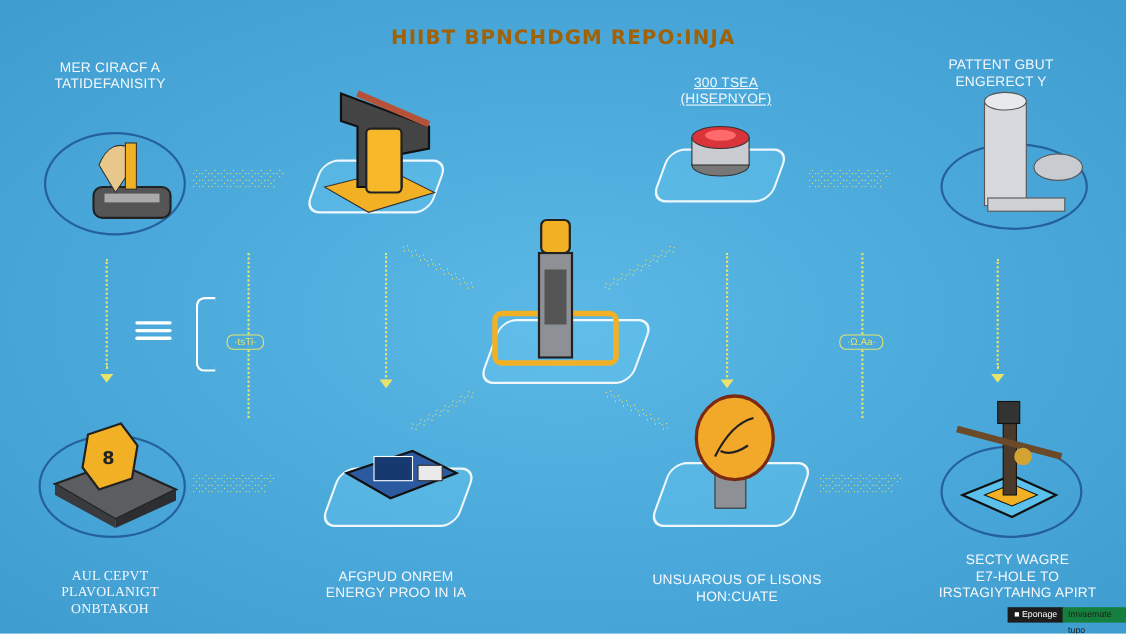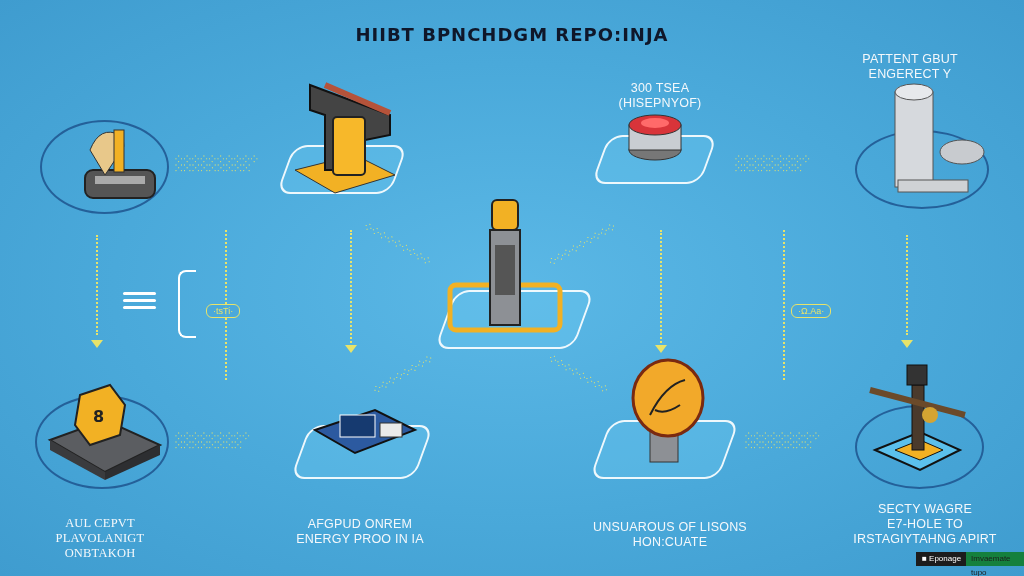--- a/index.html
+++ b/index.html
@@ -5,21 +5,21 @@
   html, body { margin:0; padding:0; }
   body {
     width:1024px; height:576px; overflow:hidden; position:relative;
     background: radial-gradient(ellipse at 50% 50%, #5bb8e6 0%, #4aa9da 55%, #3f9ccf 100%);
     font-family: "Liberation Sans", sans-serif;
     color:#fff;
   }
   .title {
     position:absolute; left:0; right:0; top:24px; text-align:center;
     font-family:"DejaVu Sans", sans-serif; font-weight:bold;
-    font-size:18px; letter-spacing:1px; color:#0f172a;
+    font-size:18px; letter-spacing:1px; color:#a16207;
   }
   .label {
     position:absolute; text-align:center; font-size:12.5px; line-height:15px;
     color:#f4f8fb; letter-spacing:0.2px; text-transform:uppercase;
   }
   .node { position:absolute; }
   .ring {
     position:absolute; border:2px solid #1b4f8a; border-radius:50%;
     opacity:0.8;
   }
@@ -59,22 +59,24 @@
     position:absolute; left:966px; top:552px; height:14px;
     color:#1c1c1c; background:#15803d; font-size:8px; line-height:14px; padding:0 5px;
   }
 </style>
 </head>
 <body>
 
 <div class="title">HIIBT BPNCHDGM REPO:INJA</div>
 
 <div class="label" style="left:20px;top:54px;width:160px;">
-</div>
-<div class="label" style="left:590px;top:81px;width:140px;">
+  <div>MER CIRACF A</div>
+  <div>TATIDEFANISITY</div>
+</div>
+<div class="label" style="left:590px;top:68px;width:140px;text-decoration:underline;">
   <div>300 TSEA</div>
   <div>(HISEPNYOF)</div>
 </div>
 <div class="label" style="left:840px;top:52px;width:140px;">
   <div>PATTENT GBUT</div>
   <div>ENGERECT Y</div>
 </div>
 <div class="label" style="left:30px;top:516px;width:140px;font-family:Liberation Serif, serif;">
   <div>AUL CEPVT</div>
   <div>PLAVOLANIGT</div>
@@ -108,21 +110,21 @@
 <div class="vline" style="left:225px;top:230px;height:150px;"></div>
 <div class="vline" style="left:350px;top:230px;height:120px;"></div>
 <div class="arrow-down" style="left:345px;top:345px;"></div>
 <div class="vline" style="left:660px;top:230px;height:120px;"></div>
 <div class="arrow-down" style="left:655px;top:345px;"></div>
 <div class="vline" style="left:783px;top:230px;height:150px;"></div>
 <div class="vline" style="left:906px;top:235px;height:100px;"></div>
 <div class="arrow-down" style="left:901px;top:340px;"></div>
 
 <div class="tag" style="left:206px;top:304px;">·tsTi·</div>
-<div class="tag" style="left:763px;top:304px;margin-left:28px;">·Ω.Aa·</div>
+<div class="tag" style="left:763px;top:304px;">·Ω.Aa·</div>
 
 <div class="menu-bars">
     <span></span>
     <span></span>
     <span></span>
   </div>
 <div class="bracket"></div>
 
 <div class="node" style="left:40px;top:110px;width:130px;height:110px;">
   <div class="ring" style="left:0;top:10px;width:125px;height:90px;"></div>

